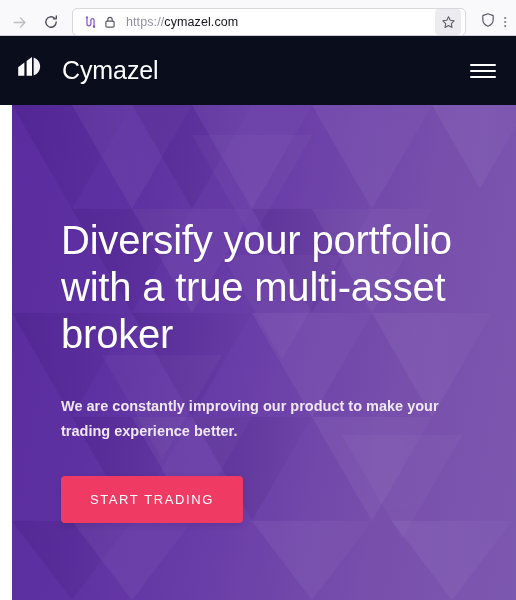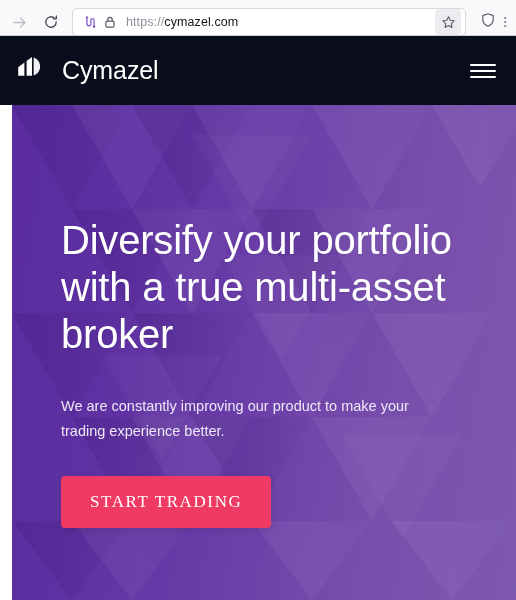--- a/index.html
+++ b/index.html
@@ -126,34 +126,34 @@
     font-weight:300;
     letter-spacing:-0.2px;
     max-width:400px;
     text-shadow:0 1px 2px rgba(0,0,0,.07);
   }
   .hero-sub{
     margin-top:37px;
     color:#efe6f7;
     font-size:14.5px;
     line-height:1.72;
-    font-weight:400;
+    font-weight:700;
     max-width:392px;
   }
   .cta{
     margin-top:32px;
     display:inline-block;
     background:#ef3b63;
     color:#ffffff;
-    font-size:17px;
+    font-size:13px;
     letter-spacing:1.6px;
     padding:16px 29px;
     border:none;
     border-radius:4px;
-    font-family:Liberation Serif, serif;
+    font-family:Liberation Sans, sans-serif;
     box-shadow:0 2px 7px rgba(0,0,0,.12);
   }
 </style>
 </head>
 <body>
 
 <div class="browser-toolbar">
 
   <div class="nav-btn disabled">
     <span>

